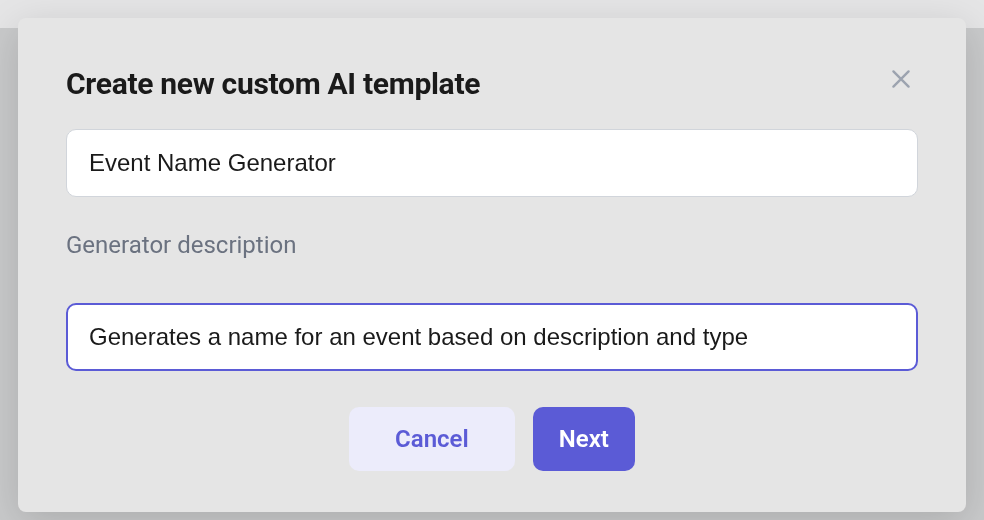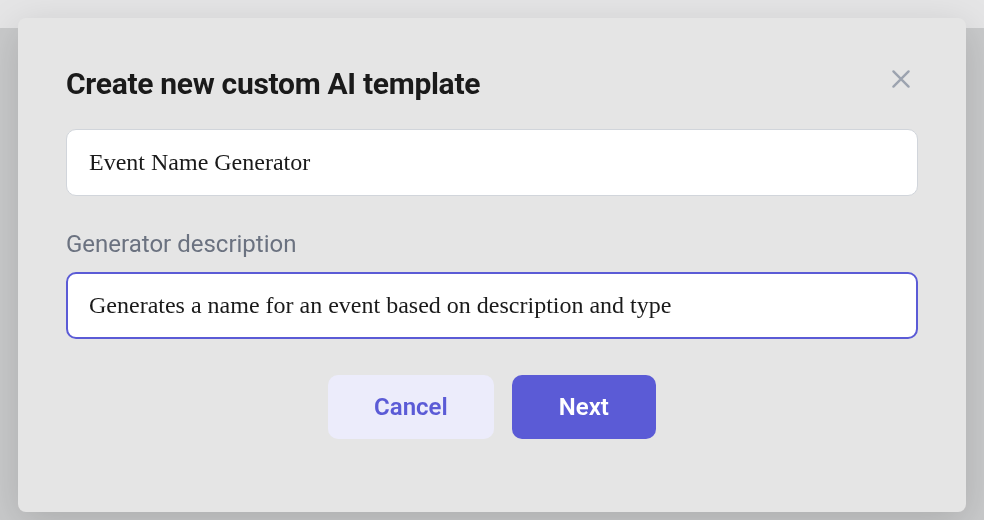--- a/index.html
+++ b/index.html
@@ -66,26 +66,27 @@
       stroke-width: 2.2;
     }
     .input-field {
       width: 100%;
       padding: 19px 22px;
       font-size: 24px;
       color: #1a1a1a;
       border: 1px solid #d1d5db;
       border-radius: 10px;
       outline: none;
-      font-family: Liberation Serif, serif;
+      font-family: Liberation Sans, sans-serif;
       background: #fff;
     }
     .focused {
       border: 2px solid #5b5bd6;
       padding: 18px 21px;
+      margin-top: 30px;
     }
     .field-label {
       font-size: 24px;
       color: #6b7280;
       margin-top: 34px;
       margin-bottom: 14px;
       font-weight: 400;
     }
     .button-row {
       display: flex;
@@ -102,21 +103,21 @@
       cursor: pointer;
       font-family: inherit;
     }
     .btn-cancel {
       background: #ececfb;
       color: #5b5bd6;
     }
     .btn-next {
       background: #5b5bd6;
       color: #ffffff;
-      padding: 18px 47px;
+      padding: 18px 26px;
     }
   </style>
 </head>
 <body>
 
 <div class="backdrop-hint"></div>
 
 <div class="modal">
   <div class="modal-header">
     <h1 class="modal-title">Create new custom AI template</h1>

